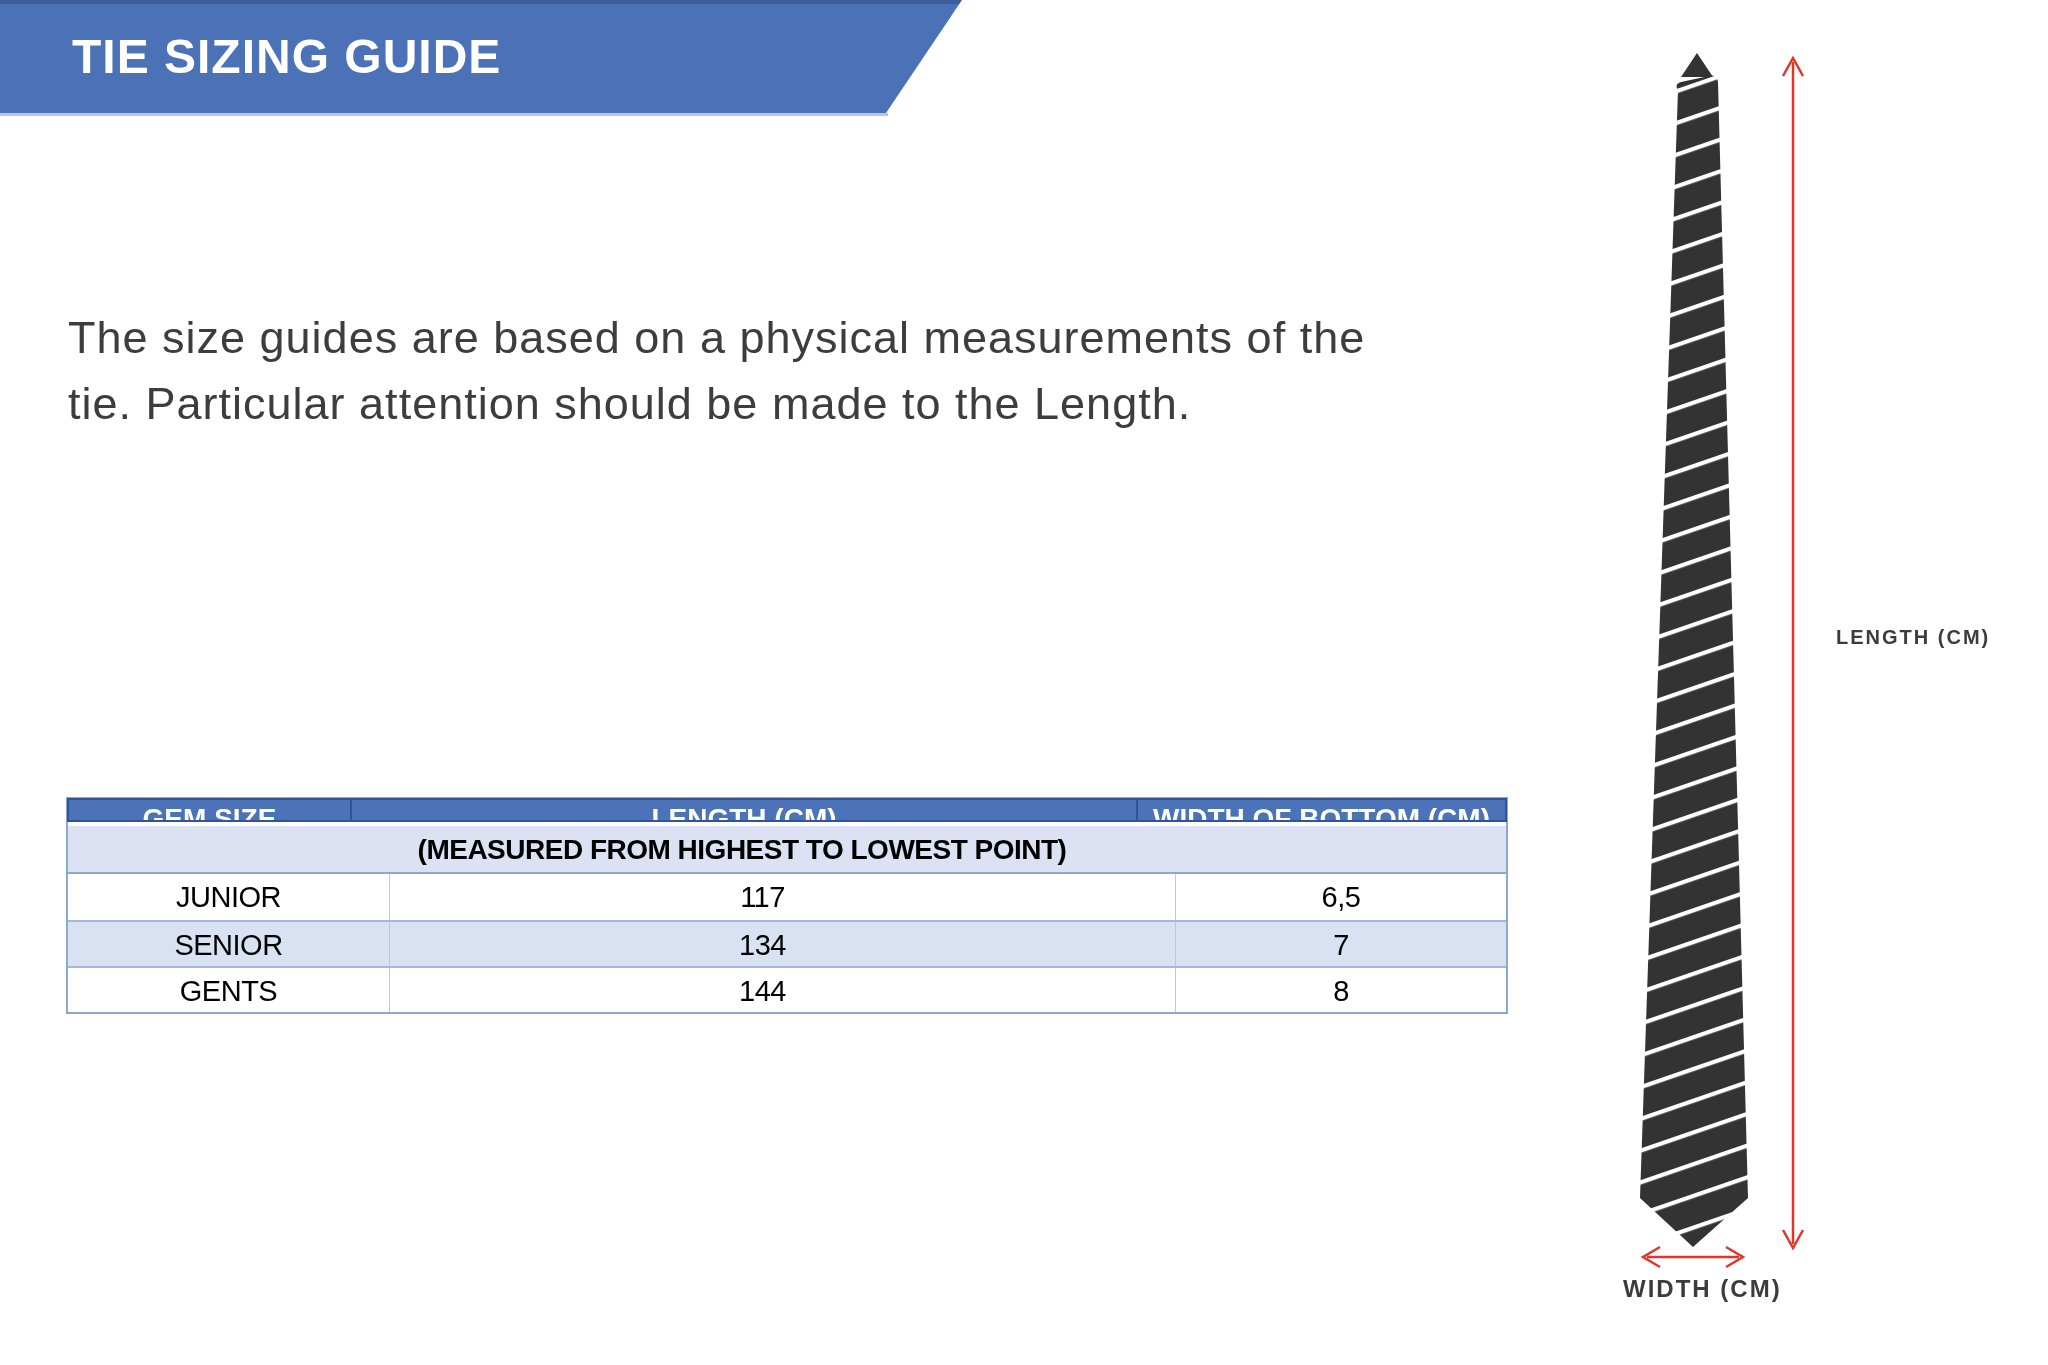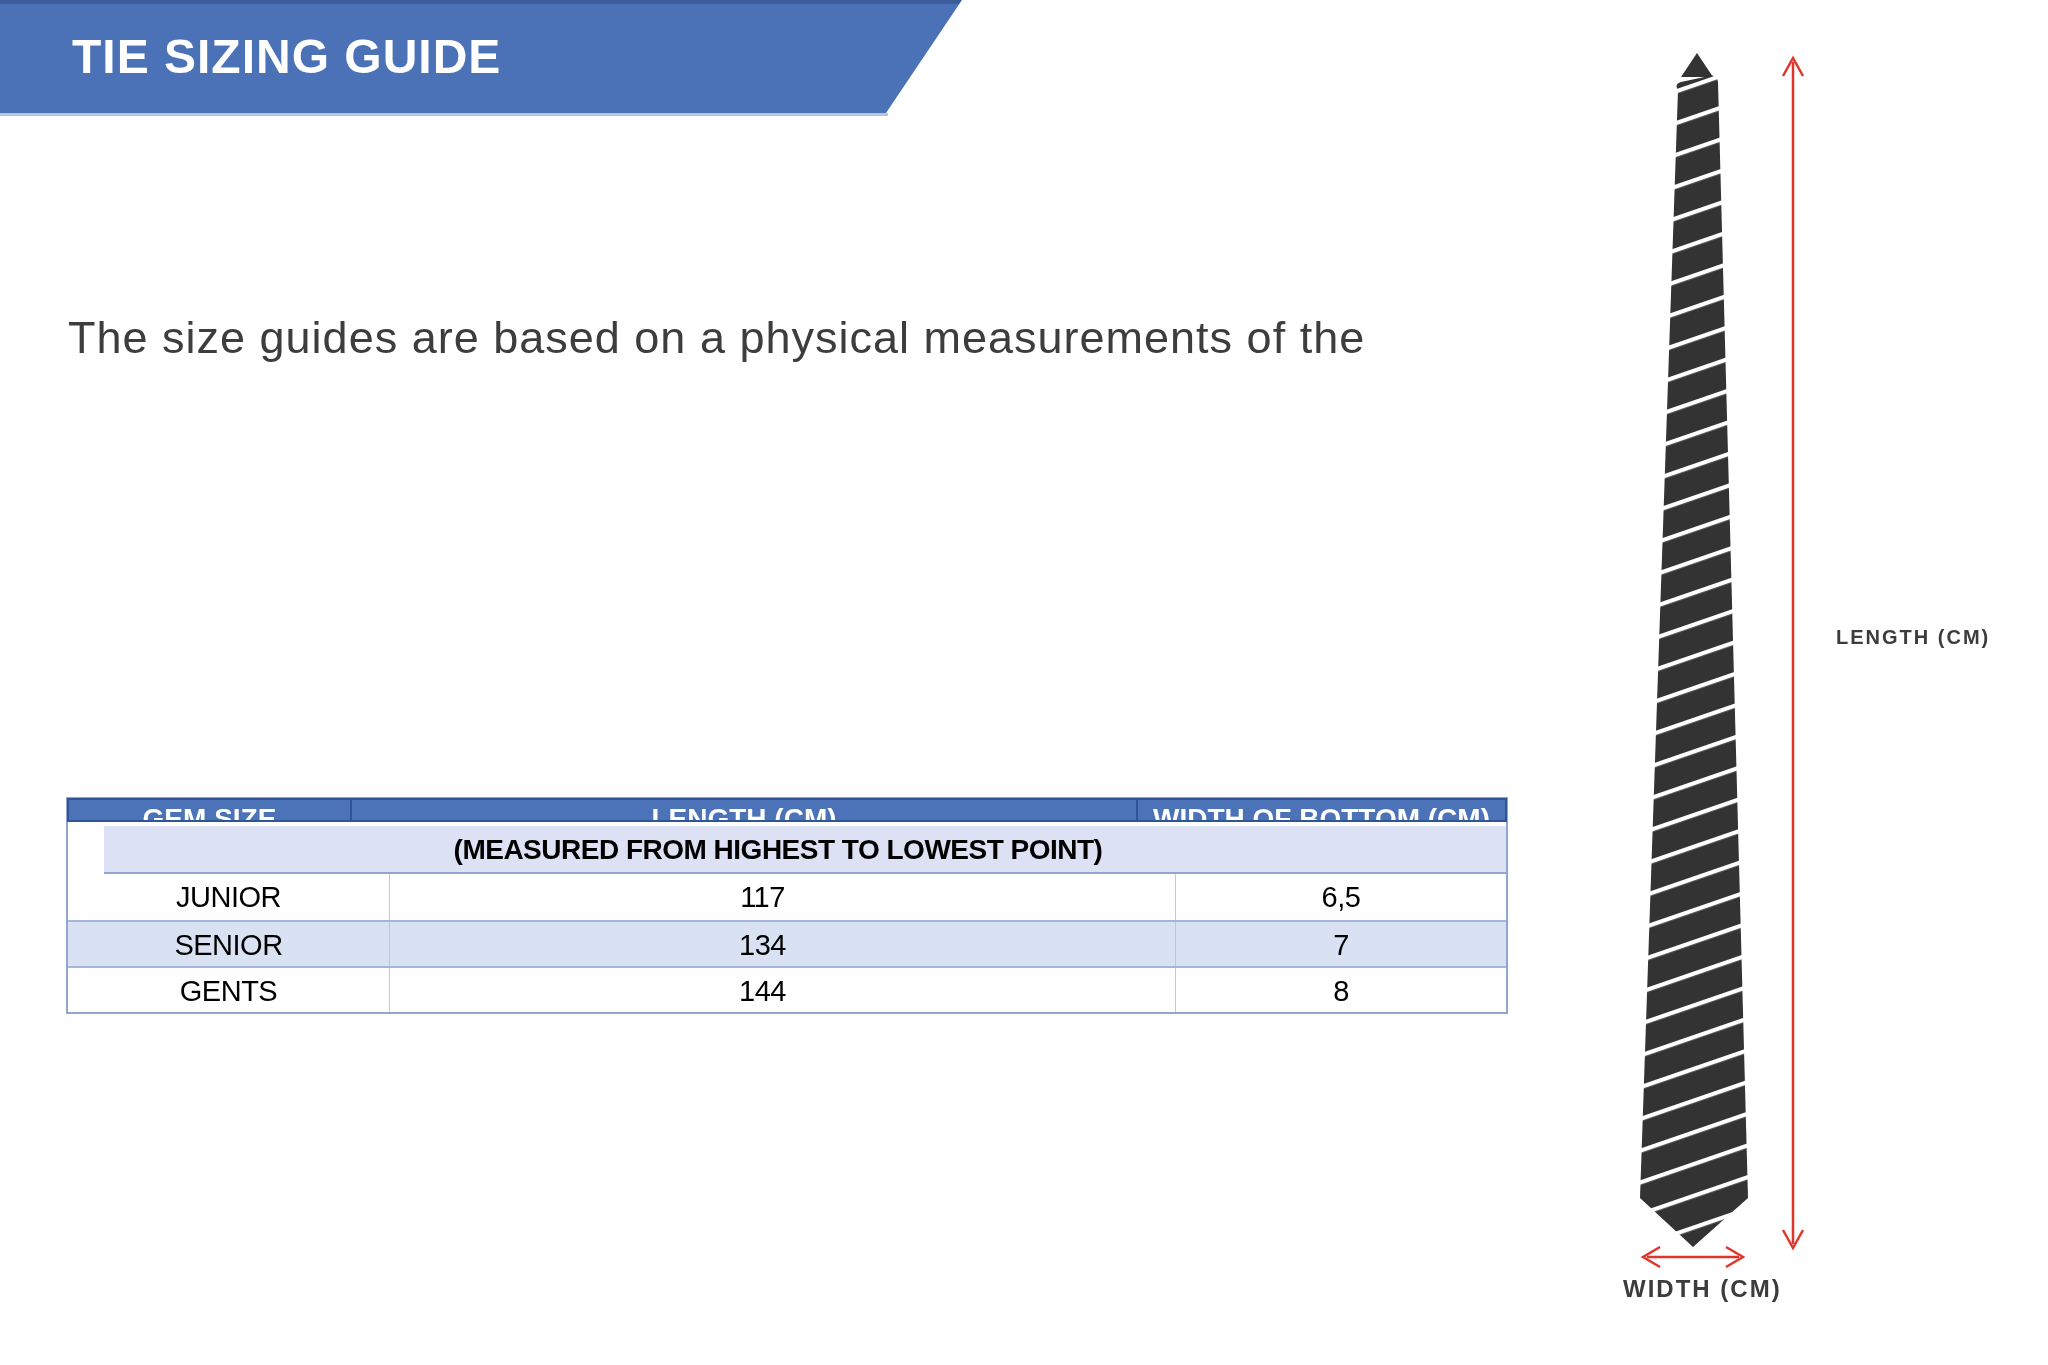--- a/index.html
+++ b/index.html
@@ -47,21 +47,20 @@
     border:2px solid #2f5597; margin:-1px -1px 4px -1px;
   }
   .tr-head .td {
     color:#ffffff; font-weight:bold; font-size:28px; line-height:37px;
   }
   .tr-head .td + .td { border-left:2px solid #2f5597; }
 
   .tr-note {
     height:48px; background:#dce2f4;
     border-bottom:2px solid #8fa6cf;
-    margin-left:36px;
   }
   .tr-note .td {
     color:#000000; font-weight:bold; font-size:28px; line-height:48px;
     letter-spacing:-0.5px;
   }
 
   .tr-data { height:46px; background:#ffffff; }
   .tr-data + .tr-data { border-top:2px solid #a3b7da; }
   .tr-data .td {
     color:#000000; font-size:29px; line-height:46px; letter-spacing:-0.5px;margin-left:40px;
@@ -88,20 +87,21 @@
 
 <div class="page">
 
   <div class="banner">
     <div class="banner-title">TIE SIZING GUIDE</div>
   </div>
   <div class="banner-underline"></div>
 
   <div class="intro">
     <div>The size guides are based on a physical measurements of the</div>
+    <div>tie. Particular attention should be made to the Length.</div>
   </div>
 
   <div class="tbl">
     <div class="tr tr-head">
       <div class="td">GEM SIZE</div>
       <div class="td">LENGTH (CM)</div>
       <div class="td">WIDTH OF BOTTOM (CM)</div>
     </div>
     <div class="tr tr-note">
       <div class="td"></div>

